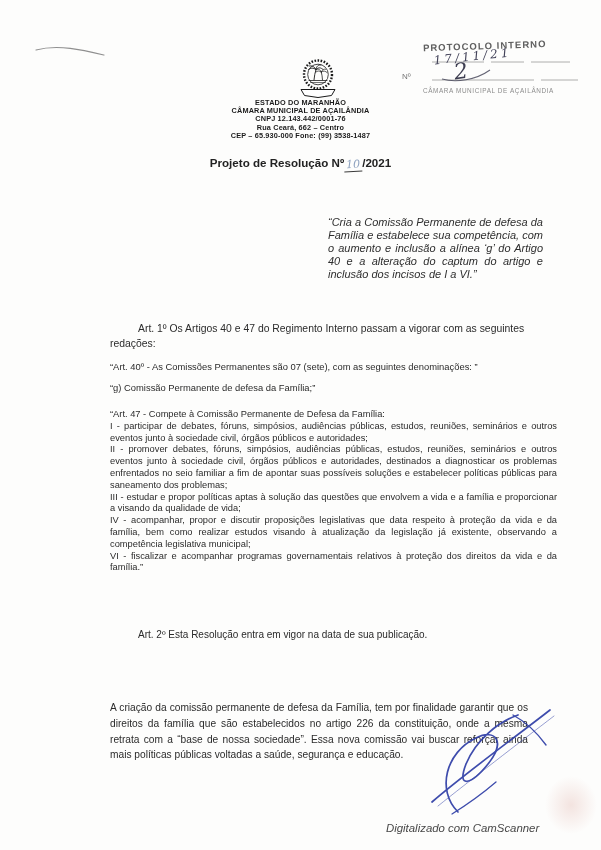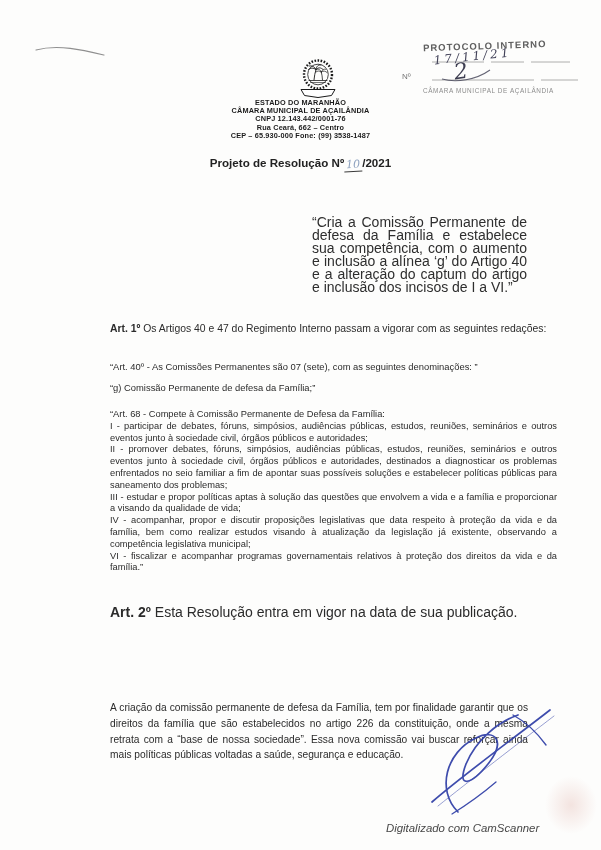--- a/index.html
+++ b/index.html
@@ -8,35 +8,35 @@
   .abs{position:absolute;}
   .pen-scratch{left:28px;top:40px;}
   .stamp{left:396px;top:36px;width:198px;height:66px;}
   .crest{left:295px;top:57px;width:46px;height:46px;}
   .header-block{top:99px;left:0;width:601px;text-align:center;font-size:7.3px;line-height:8.2px;
                 font-weight:bold;color:#1c1c1c;letter-spacing:.15px;}
   .doc-title{top:156px;left:0;width:601px;text-align:center;font-size:11.6px;font-weight:bold;color:#222;}
   .hand-num{display:inline-block;min-width:14px;color:#8fa3c0;font-style:italic;
             font-family:"DejaVu Serif",serif;font-size:11px;font-weight:normal;
             border-bottom:1.3px solid #3a3a3a;padding:0 2px;transform:translateY(1px) rotate(-3deg);}
-  .epigraph{left:312px;top:216px;width:215px;font-size:14px;line-height:12.9px;
+  .epigraph{left:328px;top:216px;width:215px;font-size:11px;font-style:italic;line-height:12.9px;
             text-align:justify;color:#2e2e2e;}
   .art1{left:110px;top:321px;width:447px;font-size:10.4px;line-height:15px;}
   .sub40{left:110px;top:361px;width:460px;font-size:9.4px;}
   .subg{left:110px;top:382px;width:460px;font-size:9.4px;}
   .art47{left:110px;top:409px;width:447px;font-size:9.3px;line-height:11.8px;}
   .art47 div{text-align:justify;}
-  .art2{left:110px;top:604px;width:447px;font-size:14px;}
+  .art2{left:110px;top:629px;width:447px;font-size:10px;}
   .just-head{top:656px;left:0;width:601px;text-align:center;font-size:10.9px;font-weight:bold;letter-spacing:.3px;}
   .just-para{left:110px;top:700px;width:418px;font-size:10.2px;line-height:15.8px;text-align:justify;}
   .signature{left:418px;top:690px;z-index:5;pointer-events:none;}
   .camscanner{left:386px;top:822px;font-size:11.4px;color:#474747;font-style:italic;}
   .smudge{left:545px;top:776px;width:52px;height:58px;border-radius:50%;
           background:radial-gradient(closest-side,rgba(231,196,189,.45),rgba(231,196,189,0));}
-  b{font-weight:bold;}
+  b{font-weight:normal;margin-left:28px;}
 </style>
 </head>
 <body>
 
 <div class="page">
 
   <svg class="abs pen-scratch" width="90" height="25">
     <path d="M8,10 C30,4 55,10 76,15" fill="none" stroke="#8f8f8f" stroke-width="1.1" stroke-linecap="round"></path>
   </svg>
 
@@ -91,21 +91,21 @@
   <div class="abs epigraph">“Cria a Comissão Permanente de defesa da Família e estabelece sua competência, com o aumento e inclusão a alínea ‘g’ do Artigo 40 e a alteração do captum do artigo e inclusão dos incisos de I a VI.”</div>
 
   <div class="abs art1">
     <b>Art. 1º</b><span> Os Artigos 40 e 47 do Regimento Interno passam a vigorar com as seguintes redações:</span>
   </div>
 
   <div class="abs sub40">“Art. 40º - As Comissões Permanentes são 07 (sete), com as seguintes denominações: ”</div>
   <div class="abs subg">“g) Comissão Permanente de defesa da Família;”</div>
 
   <div class="abs art47">
-    <div>“Art. 68 - Compete à Comissão Permanente de Defesa da Família:</div>
+    <div>“Art. 47 - Compete à Comissão Permanente de Defesa da Família:</div>
     <div>
         <div>I - participar de debates, fóruns, simpósios, audiências públicas, estudos, reuniões, seminários e outros eventos junto à sociedade civil, órgãos públicos e autoridades;</div>
         <div>II - promover debates, fóruns, simpósios, audiências públicas, estudos, reuniões, seminários e outros eventos junto à sociedade civil, órgãos públicos e autoridades, destinados a diagnosticar os problemas enfrentados no seio familiar a fim de apontar suas possíveis soluções e estabelecer políticas públicas para saneamento dos problemas;</div>
         <div>III - estudar e propor políticas aptas à solução das questões que envolvem a vida e a família e proporcionar a visando da qualidade de vida;</div>
         <div>IV - acompanhar, propor e discutir proposições legislativas que data respeito à proteção da vida e da família, bem como realizar estudos visando à atualização da legislação já existente, observando a competência legislativa municipal;</div>
         <div>VI - fiscalizar e acompanhar programas governamentais relativos à proteção dos direitos da vida e da família.”</div>
       </div>
   </div>
 
   <div class="abs art2">

